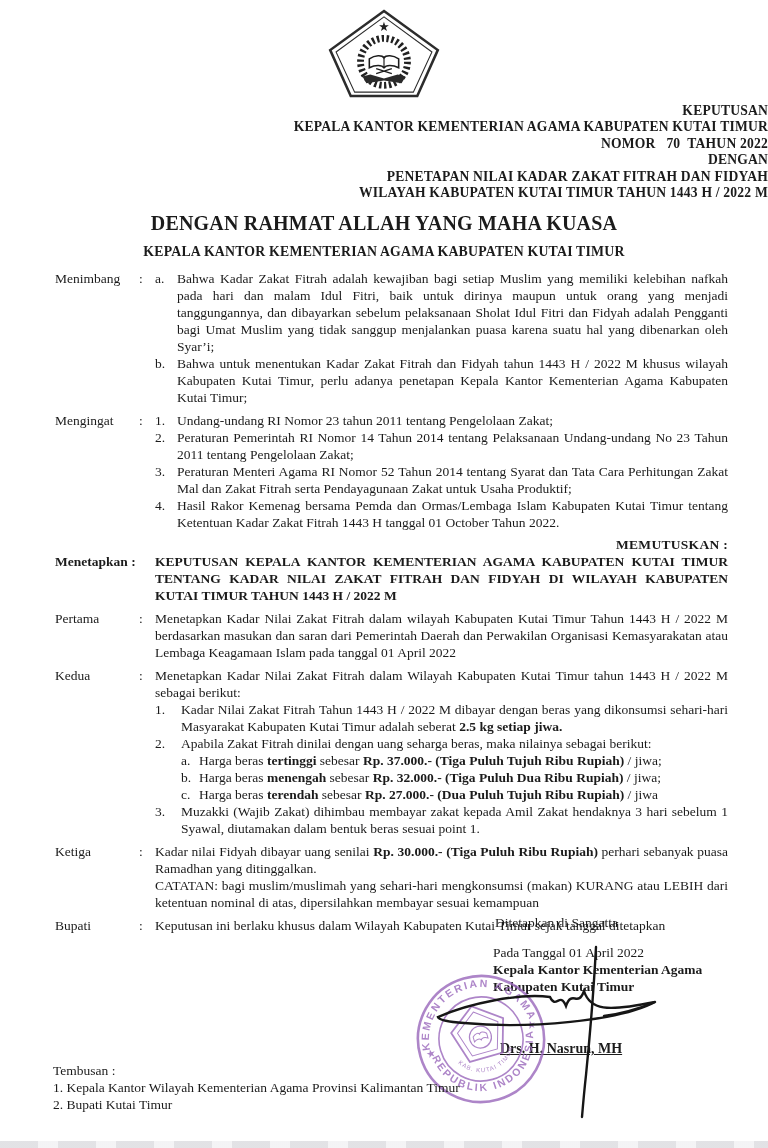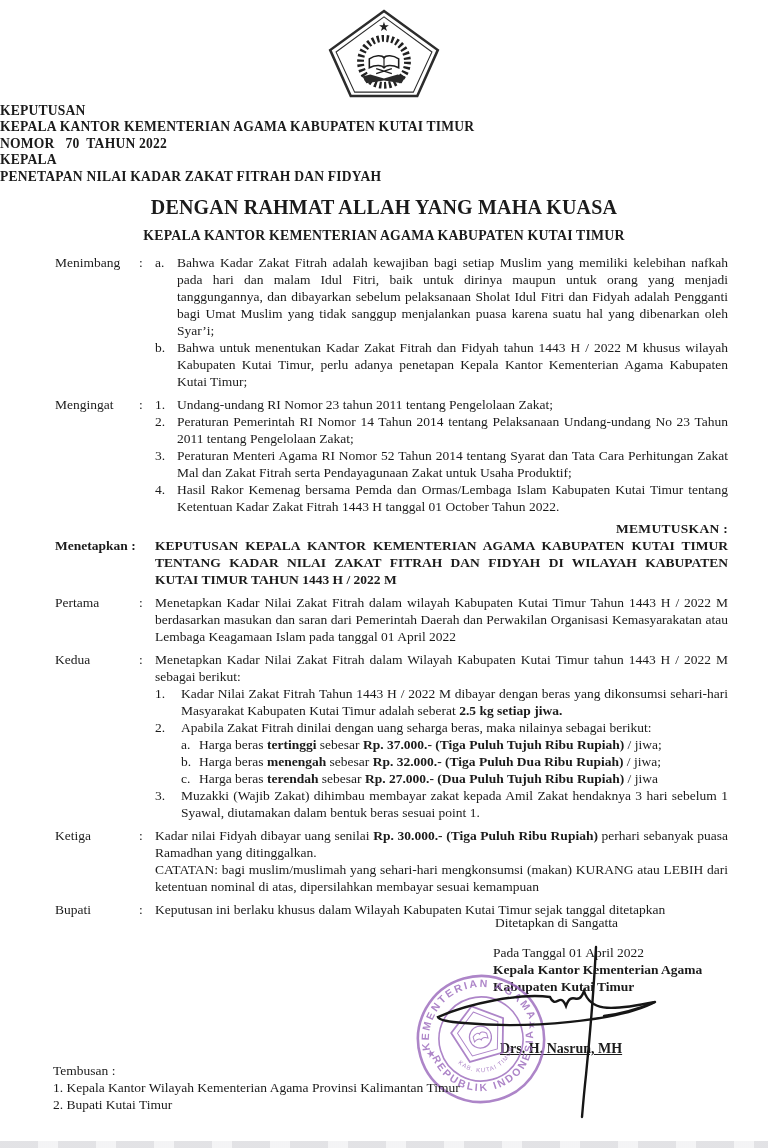--- a/index.html
+++ b/index.html
@@ -3,21 +3,21 @@
 <meta charset="utf-8">
 <style>
   html,body{margin:0;padding:0;}
   body{
     width:768px;height:1148px;position:relative;background:#ffffff;
     font-family:"Liberation Serif", serif;color:#1b1b1b;overflow:hidden;
   }
   .page{position:relative;width:768px;height:1148px;}
   
   .emblem-wrap{display:flex;justify-content:center;padding-top:9px;}
-  .title-block{text-align:left;margin-top:4px;}
+  .title-block{text-align:right;margin-top:4px;}
   .title-line{font-weight:bold;font-size:13.6px;line-height:16.4px;white-space:pre-wrap;letter-spacing:.2px;}
   .invocation{text-align:center;font-weight:bold;font-size:20px;margin-top:11px;letter-spacing:.2px;}
   .issuer-line{text-align:center;font-weight:bold;font-size:13.8px;margin-top:9px;letter-spacing:.2px;}
   
   .clauses{margin:10px 40px 0 55px;font-size:13.5px;line-height:17px;}
   .row{display:grid;grid-template-columns:84px 16px 1fr;margin-top:6px;}
   .row .label{white-space:nowrap;}
   .row .colon{text-align:left;}
   .content{text-align:justify;}
   .li{display:grid;grid-template-columns:22px 1fr;}
@@ -57,22 +57,23 @@
       <line x1="60" y1="50" x2="60" y2="60" stroke="#1c1c1c" stroke-width="1.2"></line>
       <path d="M52,61 L68,66 M68,61 L52,66" stroke="#1c1c1c" stroke-width="1.4"></path>
       <path d="M38,69 L46,67 L60,71 L74,67 L82,69 L78,76 L60,73 L42,76 Z" fill="#2a2a2a"></path>
     </svg>
   </div>
 
   <div class="title-block">
     <div class="title-line">KEPUTUSAN</div>
     <div class="title-line">KEPALA KANTOR KEMENTERIAN AGAMA KABUPATEN KUTAI TIMUR</div>
     <div class="title-line">NOMOR   70  TAHUN 2022</div>
-    <div class="title-line">KEPALA</div>
+    <div class="title-line">DENGAN</div>
     <div class="title-line">PENETAPAN NILAI KADAR ZAKAT FITRAH DAN FIDYAH</div>
+    <div class="title-line">WILAYAH KABUPATEN KUTAI TIMUR TAHUN 1443 H / 2022 M</div>
   </div>
 
   <div class="invocation">DENGAN RAHMAT ALLAH YANG MAHA KUASA</div>
   <div class="issuer-line">KEPALA KANTOR KEMENTERIAN AGAMA KABUPATEN KUTAI TIMUR</div>
 
   <div class="clauses">
 
     <div class="row">
       <div class="label">Menimbang</div>
       <div class="colon">:</div>

